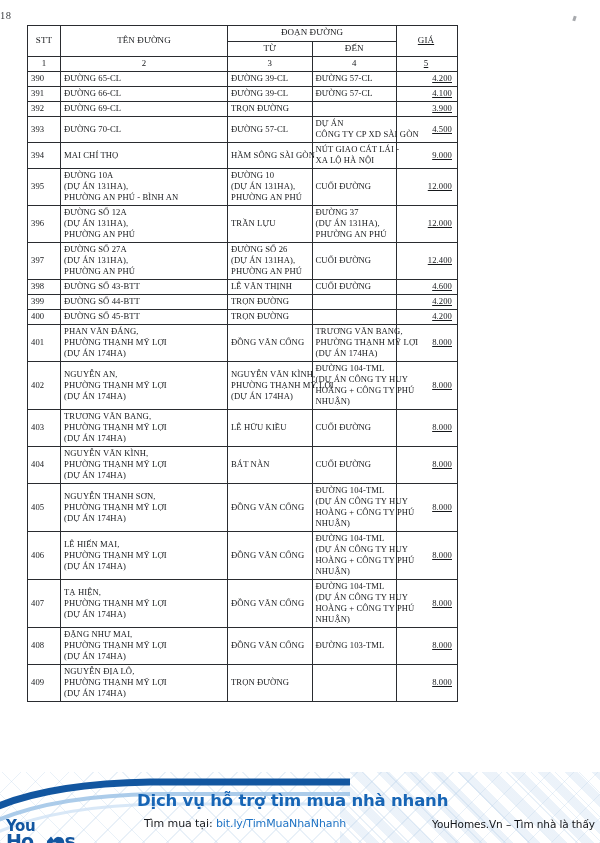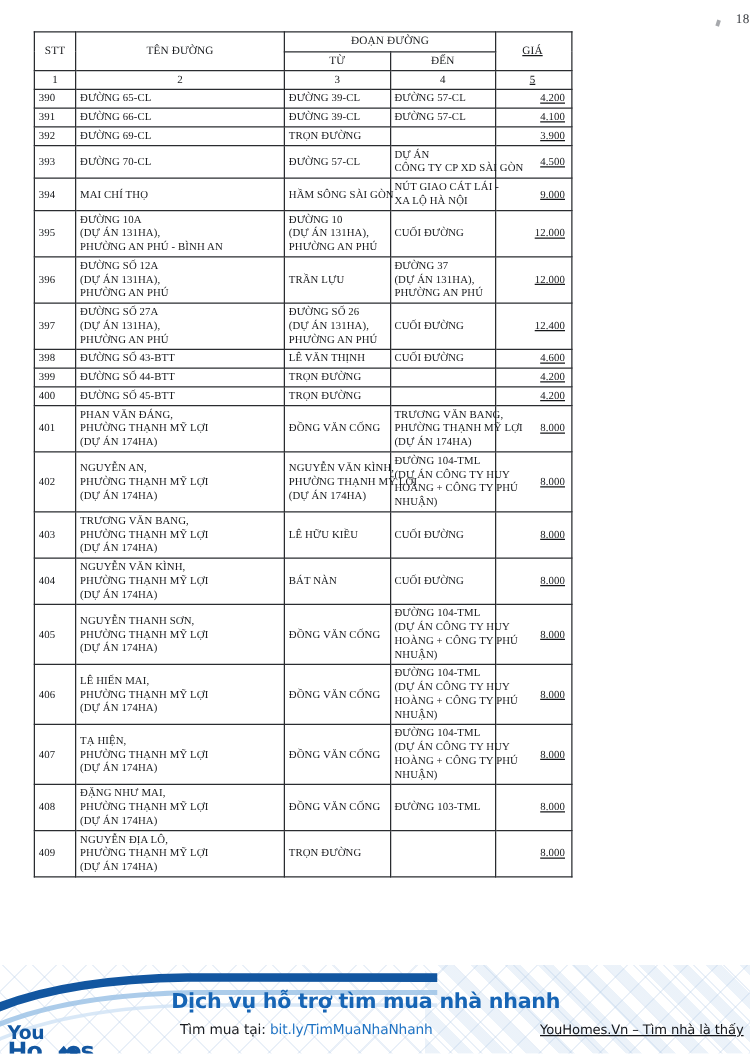--- a/index.html
+++ b/index.html
@@ -15,21 +15,21 @@
     position: relative;
     overflow: hidden;
   }
 
   
   #page-number {
     position: absolute;
     top: 10px;
     left: 0;
     width: 600px;
-    text-align: right;
+    text-align: left;
     font-size: 10.5px;
     color: #3a3d42;
     letter-spacing: 0.5px;
   }
 
   
   #scan-speck {
     position: absolute;
     top: 16px;
     left: 573px;
@@ -163,21 +163,20 @@
   }
   #ad-sub .ad-link { color: #1f73c4; }
   #ad-tagline {
     position: absolute;
     left: 432px;
     top: 46px;
     font-size: 10.5px;
     color: #14161a;
     letter-spacing: -0.1px;
     white-space: nowrap;
-    text-decoration: underline;
   }
 </style>
 </head>
 <body>
 
 <div id="page-number">18</div>
 <div id="scan-speck"></div>
 
 <table id="price-table">
   <thead>

